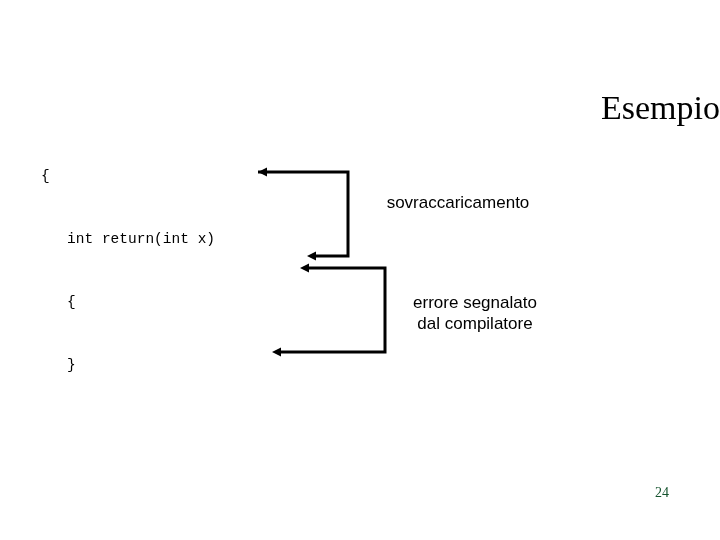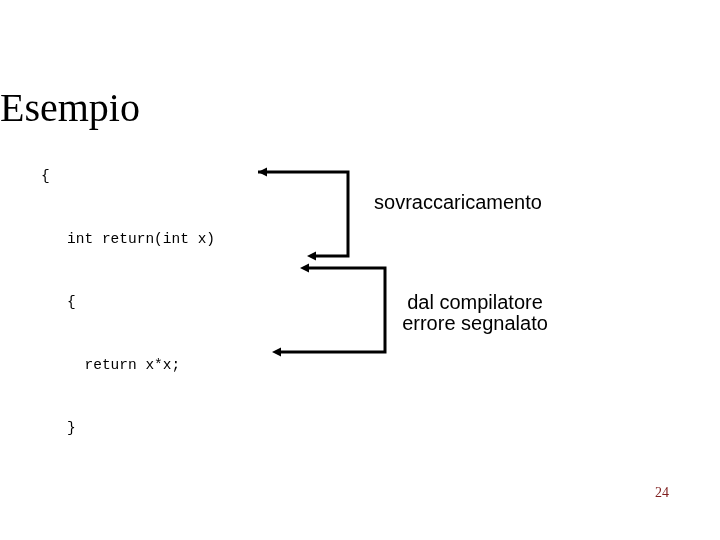--- a/index.html
+++ b/index.html
@@ -16,23 +16,23 @@
     overflow: hidden;
     font-family: "Liberation Sans", sans-serif;
   }
 
   
   #slide-title {
     position: absolute;
     left: 0;
     top: 88px;
     width: 720px;
-    text-align: left;
+    text-align: right;
     font-family: "Liberation Serif", serif;
-    font-size: 40px;
+    font-size: 34px;
     line-height: 40px;
     color: #000000;
     font-weight: normal;
     letter-spacing: 0px;
   }
 
   
   #code-block {
     position: absolute;
     left: 41px;
@@ -47,21 +47,21 @@
   #code-block .code-line {
     height: 21px;
     white-space: pre;
   }
 
   
   .annotation {
     position: absolute;
     color: #000000;
     font-family: "Liberation Sans", sans-serif;
-    font-size: 20px;
+    font-size: 17px;
     line-height: 21px;
     text-align: center;
     white-space: nowrap;
   }
   #annot-overload {
     left: 368px;
     top: 192px;
     width: 180px;
   }
   #annot-error {
@@ -83,35 +83,34 @@
 
   
   #page-number {
     position: absolute;
     left: 655px;
     top: 485px;
     width: 40px;
     text-align: left;
     font-family: "Liberation Serif", serif;
     font-size: 14px;
-    color: #7f1d1d;
+    color: #14532d;
   }
 </style>
 </head>
 <body>
 
 <div id="slide">
 
   <div id="slide-title">Esempio</div>
 
   <div id="code-block">
     <div class="code-line">{</div>
     <div class="code-line">   int return(int x)</div>
     <div class="code-line">   {</div>
-    <div class="code-line">     return x*x;</div>
     <div class="code-line">   }</div>
     
     
     
     
     
     
     
     
     
@@ -135,19 +134,19 @@
     <g>
       <path d="M 308,268 L 385,268 L 385,352 L 280,352" fill="none" stroke="#000000" stroke-width="3" stroke-linecap="butt" stroke-linejoin="miter"></path>
       <polygon points="300,268 309,263.5 309,272.5" fill="#000000"></polygon>
       <polygon points="272,352 281,347.5 281,356.5" fill="#000000"></polygon>
     </g>
   </svg>
 
   <div class="annotation" id="annot-overload">sovraccaricamento</div>
 
   <div class="annotation" id="annot-error">
+    <span class="annot-row">errore segnalato</span>
     <span class="annot-row">dal compilatore</span>
-    <span class="annot-row">errore segnalato</span>
   </div>
 
   <div id="page-number">24</div>
 
 </div>
 
 </body></html>

